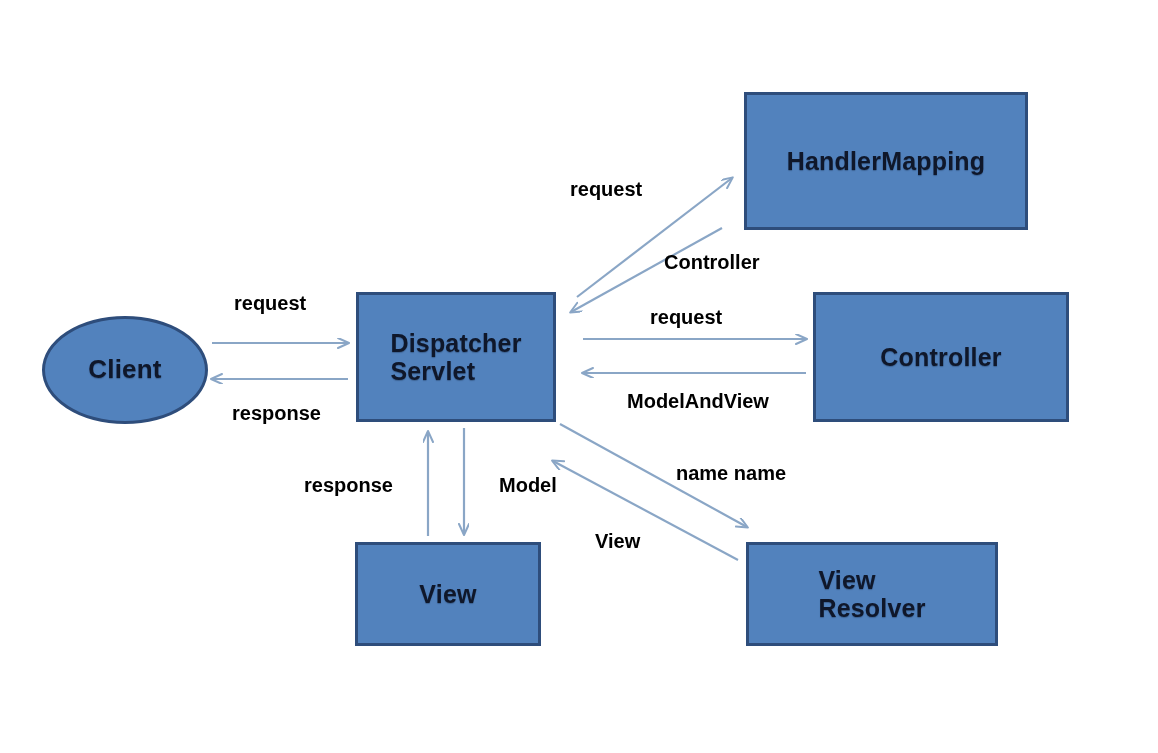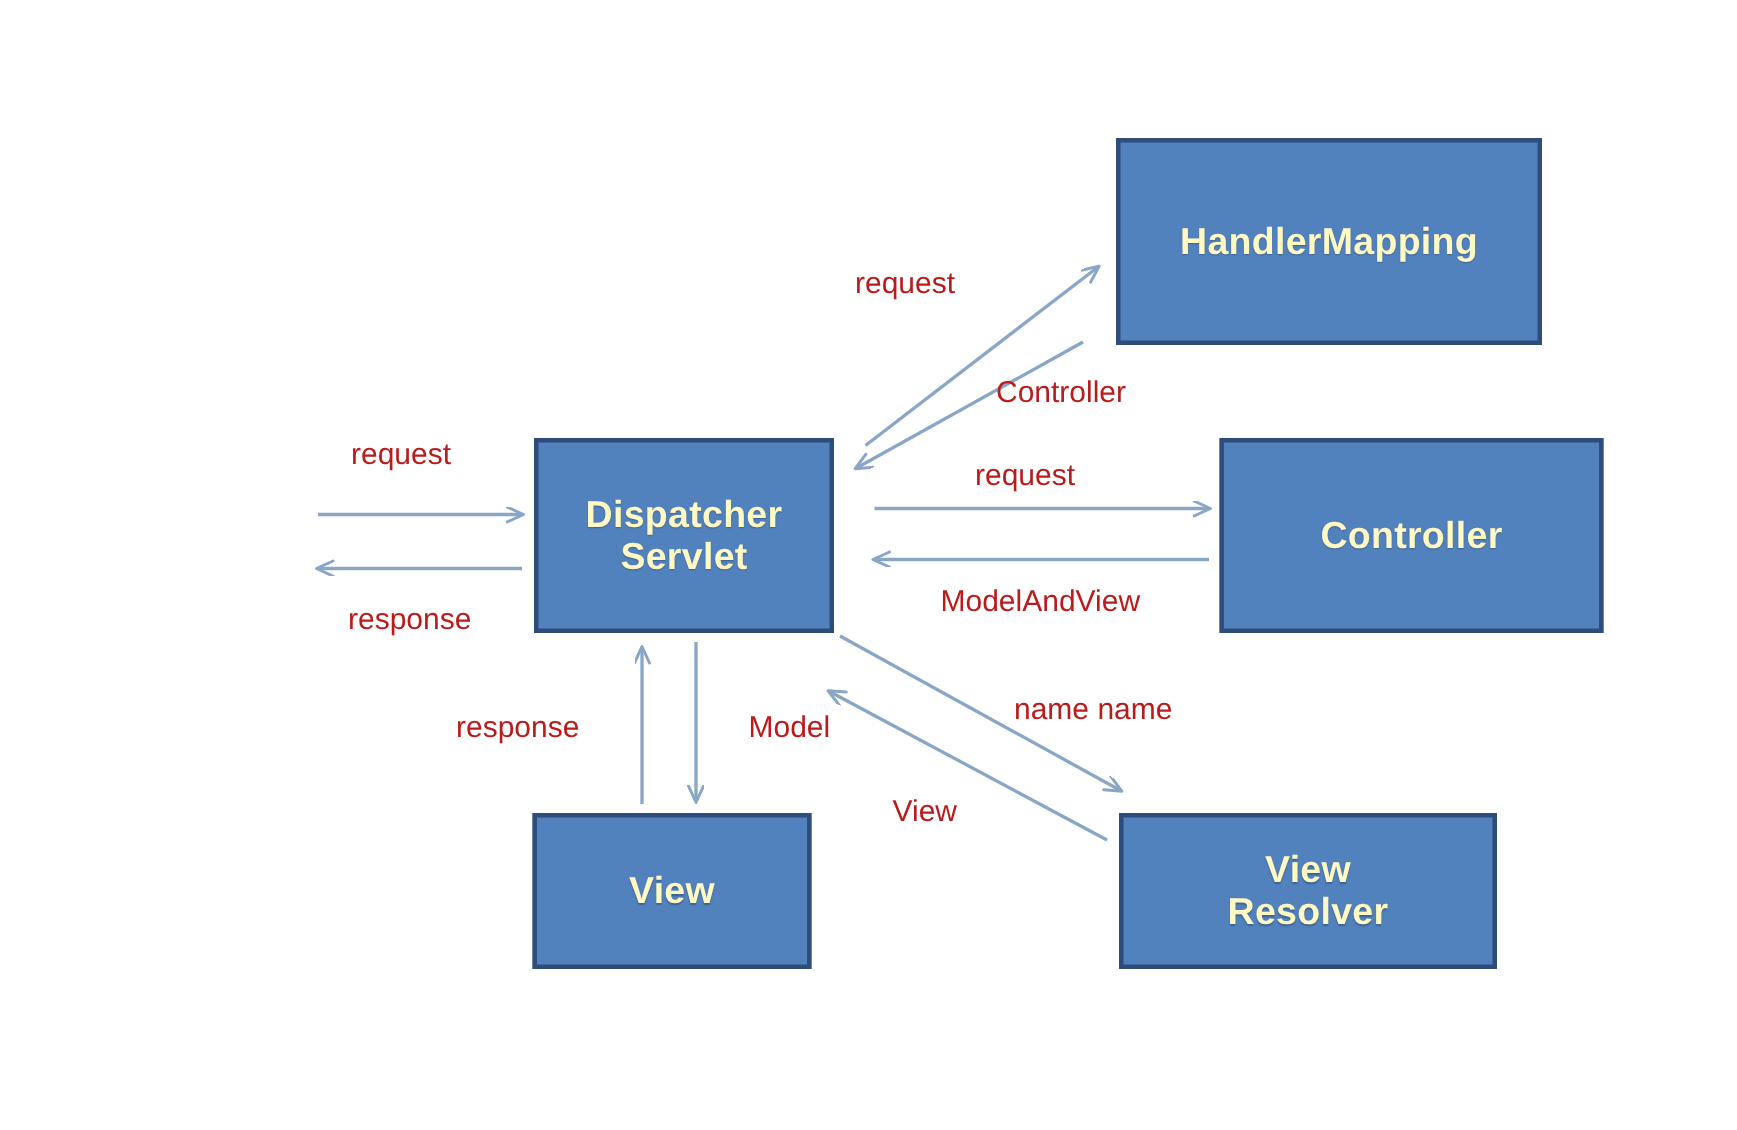--- a/index.html
+++ b/index.html
@@ -23,43 +23,42 @@
     top: 0;
     width: 1158px;
     height: 753px;
     pointer-events: none;
   }
   .node {
     position: absolute;
     box-sizing: border-box;
     background: #5282bd;
     border: 3px solid #2e4d7b;
-    color: #fef9c3;
+    color: #0f172a;
     font-weight: bold;
     font-size: 25px;
     line-height: 1.12;
     display: flex;
     align-items: center;
     justify-content: center;
-    text-align: center;
     letter-spacing: 0.2px;
     text-shadow: 0 1px 1px rgba(20,40,70,0.35);
   }
   .node.ellipse {
     border-radius: 50%;
   }
   .node .node-label {
     white-space: pre-line;
     display: block;
   }
   .edge-label {
     position: absolute;
-    color: #b91c1c;
+    color: #000000;
     font-size: 20px;
-    font-weight: normal;
+    font-weight: bold;
     white-space: nowrap;
     font-family: "Liberation Sans", sans-serif;
   }
   #node-client      { left: 42px;  top: 316px; width: 166px; height: 108px; font-size: 26px; }
   #node-dispatcher  { left: 356px; top: 292px; width: 200px; height: 130px; }
   #node-handlermap  { left: 744px; top: 92px;  width: 284px; height: 138px; }
   #node-controller  { left: 813px; top: 292px; width: 256px; height: 130px; }
   #node-view        { left: 355px; top: 542px; width: 186px; height: 104px; }
   #node-viewresolver{ left: 746px; top: 542px; width: 252px; height: 104px; }
 </style>
@@ -86,20 +85,23 @@
 
     <line x1="428" y1="536" x2="428" y2="432" stroke="#8aa6c6" stroke-width="2.2" marker-end="url(#ah)"></line>
 
     <line x1="464" y1="428" x2="464" y2="534" stroke="#8aa6c6" stroke-width="2.2" marker-end="url(#ah)"></line>
 
     <line x1="560" y1="424" x2="747" y2="527" stroke="#8aa6c6" stroke-width="2.2" marker-end="url(#ah)"></line>
 
     <line x1="738" y1="560" x2="553" y2="461" stroke="#8aa6c6" stroke-width="2.2" marker-end="url(#ah)"></line>
   </svg>
 
+  <div class="node ellipse" id="node-client">
+    <span class="node-label">Client</span>
+  </div>
 
   <div class="node" id="node-dispatcher">
     <span class="node-label">Dispatcher
 Servlet</span>
   </div>
 
   <div class="node" id="node-handlermap">
     <span class="node-label">HandlerMapping</span>
   </div>
 

